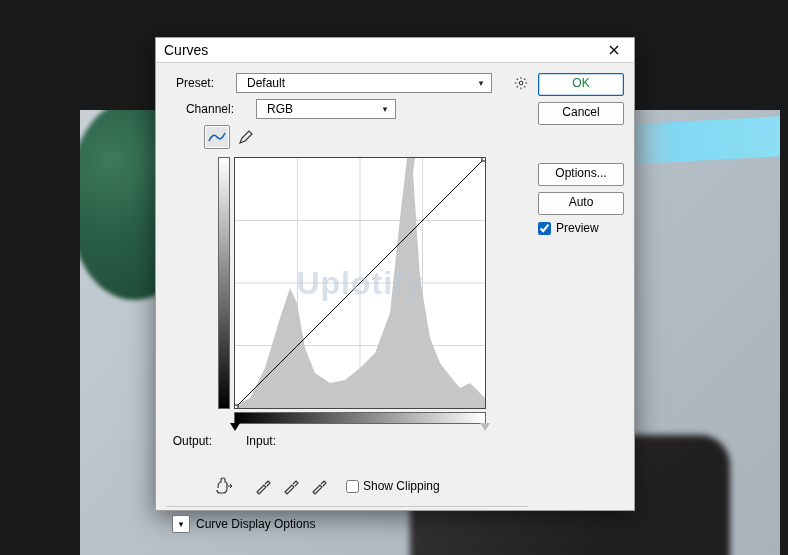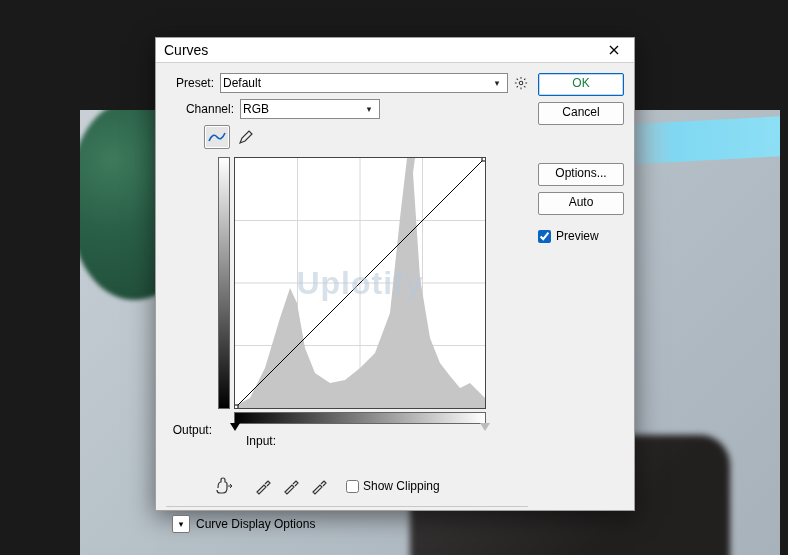--- a/index.html
+++ b/index.html
@@ -77,26 +77,26 @@
   }
   .titlebar .close svg { width:10px; height:10px; }
   .body {
     flex: 1;
     display: flex;
     padding: 10px 10px 8px 10px;
     gap: 10px;
   }
   .main-col { flex:1; display:flex; flex-direction:column; }
   .side-col { width: 86px; display:flex; flex-direction:column; gap:6px; align-items:stretch; }
-  .row { display:flex; align-items:center; gap:6px; margin-bottom:6px;}
+  .row { display:flex; align-items:center; gap:22px; margin-bottom:6px;}
   .label { text-align:right; }
   
   select, .dropdown {
     background:#fff; border:1px solid #8a8a8a; height:20px; font-size:12px;
-    padding: 0 0; box-sizing:border-box;
+    padding: 0 8px; box-sizing:border-box;
   }
   .dropdown {
     display:flex; align-items:center; justify-content:space-between;
     padding-right:3px;
   }
   .dropdown .dd-text { flex:1; padding-left:2px;}
   .dropdown .dd-arrow { width:14px; text-align:center; font-size:9px; color:#222;}
   .btn {
     background:#fdfdfd; border:1px solid #8a8a8a; height:21px;
     font-size:12px; text-align:center; line-height:19px;
@@ -118,21 +118,21 @@
     box-shadow: inset 0 0 0 1px #fff;
   }
   
   .curves-block { display:flex; gap:4px; margin-top:2px;}
   .output-col { display:flex; flex-direction:column; align-items:flex-end; justify-content:flex-end; width:48px;}
   .vgrad {
     width:10px; height:250px;
     background: linear-gradient(to bottom, #fff 0%, #000 100%);
     border:1px solid #666;
   }
-  .output-label { margin-bottom:11px; margin-right:2px;}
+  .output-label { margin-bottom:0; margin-right:2px;}
   .graph {
     width:250px; height:250px; position:relative;
     border:1px solid #444;
     background:#fff;
   }
   .graph .grid line { stroke:#d8d8d8; stroke-width:1; }
   .graph .histogram { fill:#c6c6c6; }
   .graph .diag { stroke:#000; stroke-width:1; fill:none;}
   .graph .handle { fill:#fff; stroke:#000; stroke-width:1;}
   .wm { position:absolute; left:50%; top:50%; transform:translate(-50%,-50%);
@@ -164,21 +164,21 @@
     border-top:1px solid #c8c8c8;
     margin-top:10px; padding-top:8px; padding-left:6px;
   }
   .chev-circle {
     width:16px; height:16px; border:1px solid #777; border-radius:2px;
     display:flex; align-items:center; justify-content:center; font-size:9px;
     background:#fff;
   }
   
   .side-gap { height:10px;}
-  .preview-row { display:flex; align-items:center; gap:5px; margin-top:8px;}
+  .preview-row { display:flex; align-items:center; gap:5px; margin-top:0;}
   .preview-row input { accent-color:#0a64c2; margin:0;}
 </style>
 </head>
 <body>
 
 <div class="bg-photo">
   <div class="plant"></div>
   <div class="cyan-strip"></div>
   <div class="hand"></div>
 </div>

